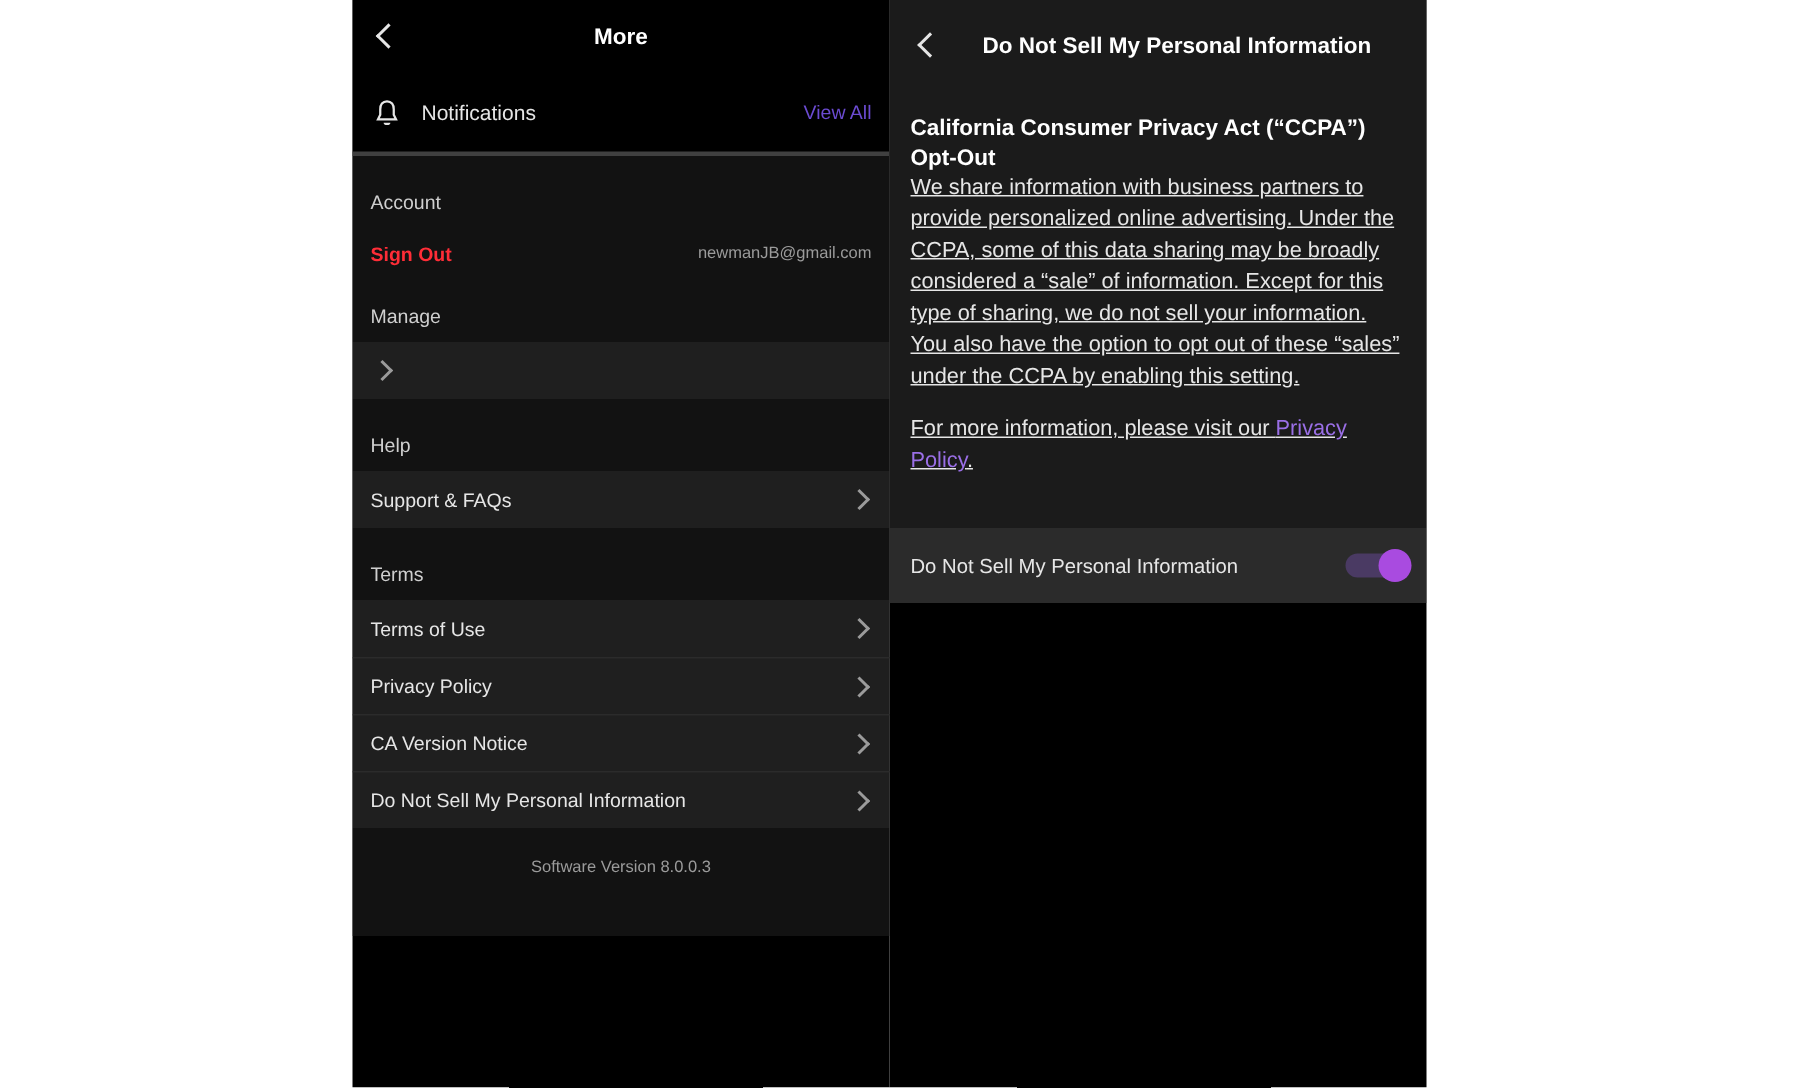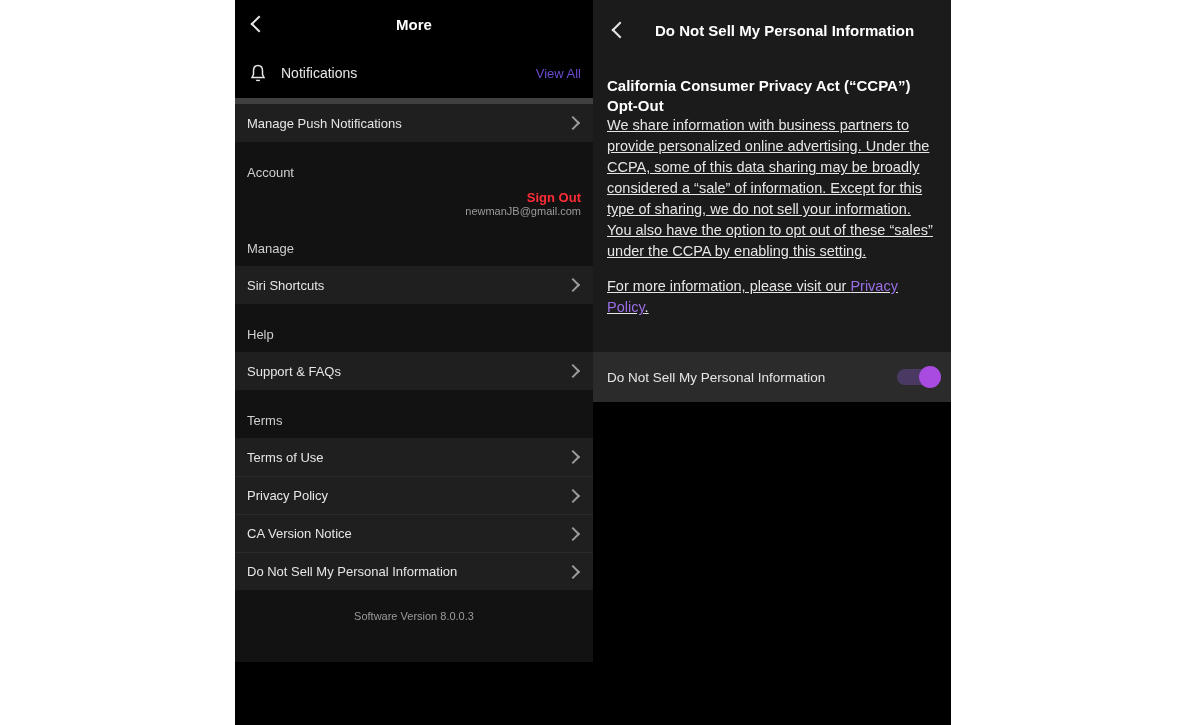--- a/index.html
+++ b/index.html
@@ -15,34 +15,34 @@
   .hdr .back { position: absolute; left: 10px; top: 50%; transform: translateY(-50%); width: 28px; height: 28px; display:flex; align-items:center; justify-content:center; cursor:pointer; }
 
   .hdr2 { position: relative; display:flex; align-items:center; height: 60px; background:#1b1b1b; padding: 0 14px; }
   .hdr2 .back2 { width:26px; height:26px; display:flex; align-items:center; justify-content:center; cursor:pointer; margin-right: 22px; }
   .hdr2 .title2 { font-weight:700; font-size:15px; color:#fff; }
 
   .chev-left::before { content:""; display:block; width:10px; height:10px; border-left:2px solid #e6e6e6; border-bottom:2px solid #e6e6e6; transform: rotate(45deg); }
   .chev-right::before { content:""; display:block; width:8px; height:8px; border-right:2px solid #9b9b9b; border-top:2px solid #9b9b9b; transform: rotate(45deg); }
 
   
-  .notif { display:flex; align-items:center; height:56px; background:#000; padding:0 12px; border-bottom: 6px solid #404040; }
+  .notif { display:flex; align-items:center; height:56px; background:#000; padding:0 12px; border-bottom: 3px solid #404040; }
   .notif .bell { width:22px; height:22px; margin-right:12px; display:flex; align-items:center; justify-content:center; }
   .notif .lbl { flex:1; font-size:14px; color:#e6e6e6; }
   .notif .viewall { font-size:13px; color:#6b4bd1; cursor:pointer; }
 
   
   .row { display:flex; align-items:center; height:38px; padding:0 12px; background:#1f1f1f; cursor:pointer; }
   .row + .row { border-top: 1px solid #2b2b2b; }
   .row .lbl { flex:1; font-size:13px; color:#e6e6e6; }
   .row .chev { width:16px; display:flex; align-items:center; justify-content:center; }
 
   .sechdr { display:flex; align-items:flex-end; height:48px; padding:0 12px 10px 12px; background:#121212; font-size:13px; color:#cfcfcf; }
 
-  .signout { display:flex; align-items:flex-end; height:34px; padding:0 12px; background:#121212;flex-direction:column; }
+  .signout { display:flex; align-items:center; height:34px; padding:0 12px; background:#121212; }
   .signout .lbl { color:#ff2d37; font-weight:700; font-size:13px; cursor:pointer; }
   .signout .email { flex:1; text-align:right; font-size:11px; color:#9b9b9b; }
 
   .version { text-align:center; font-size:11px; color:#9b9b9b; padding: 20px 0 40px 0; background:#121212; }
 
   
   .rcontent { padding: 16px 14px 20px 14px; background:#1b1b1b; }
   .rcontent h2 { font-size:15px; font-weight:700; color:#fff; line-height:1.3; }
   .rcontent p { font-size:14.5px; line-height:1.45; color:#e6e6e6; margin-bottom:14px;text-decoration:underline; }
   .rcontent a { color:#9a6fe6; text-decoration:none; cursor:pointer; }
@@ -72,36 +72,29 @@
       <div class="bell">
         <svg width="18" height="20" viewBox="0 0 24 26" fill="none" stroke="#e6e6e6" stroke-width="2">
           <path d="M12 3 C8 3 6 6 6 10 L6 15 L4 19 L20 19 L18 15 L18 10 C18 6 16 3 12 3 Z"></path>
           <path d="M10 22 C10 23.5 14 23.5 14 22"></path>
         </svg>
       </div>
       <div class="lbl">Notifications</div>
       <div class="viewall">View All</div>
     </div>
 
-    <div class="row">
-      <div class="lbl">Manage Push Notifications</div>
-      <div class="chev">
-          <span class="chev-right"></span>
-        </div>
-    </div>
 
     <div class="sechdr">Account</div>
     <div class="signout">
       <div class="lbl">Sign Out</div>
       <div class="email">newmanJB@gmail.com</div>
     </div>
 
     <div class="sechdr" style="height:42px">Manage</div>
     <div class="row">
-      <div class="lbl">Siri Shortcuts</div>
       <div class="chev">
           <span class="chev-right"></span>
         </div>
     </div>
 
     <div class="sechdr">Help</div>
     <div class="row">
       <div class="lbl">Support &amp; FAQs</div>
       <div class="chev">
           <span class="chev-right"></span>

